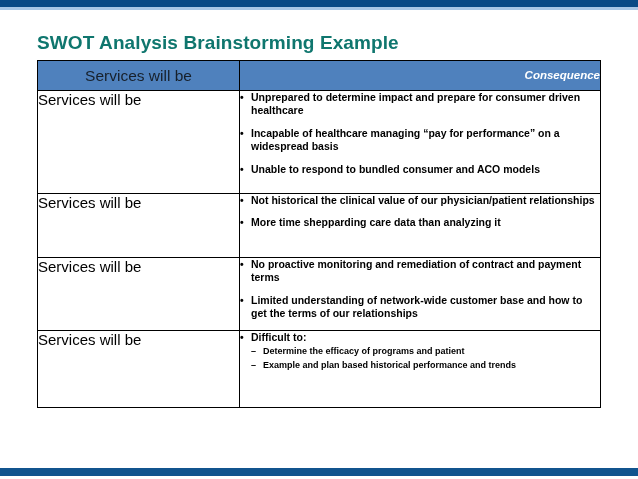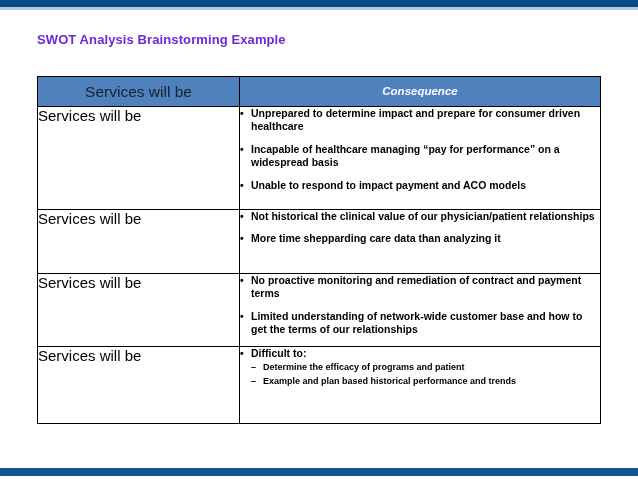--- a/index.html
+++ b/index.html
@@ -43,32 +43,32 @@
     left: 0; top: 476px;
     width: 638px; height: 3px;
     background: #ffffff;
   }
 
   
   .page-title {
     position: absolute;
     left: 37px;
     top: 32px;
-    font-size: 13px;
-    font-weight: bold;
-    color: #6d28d9;
+    font-size: 19px;
+    font-weight: bold;
+    color: #0f766e;
     letter-spacing: 0.1px;
     white-space: nowrap;
   }
 
   
   .swot-table {
     position: absolute;
     left: 37px;
-    top: 76px;
+    top: 60px;
     width: 563px;
     border-collapse: collapse;
     table-layout: fixed;
   }
   .swot-table td, .swot-table th {
     border: 1px solid #000000;
     vertical-align: top;
     padding: 0;
   }
   .col-left  { width: 202px; }
@@ -86,21 +86,21 @@
     font-style: normal;
     color: #17202b;
     text-align: center;
     line-height: 29px;
   }
   .hdr-right {
     font-size: 11.5px;
     font-weight: bold;
     font-style: italic;
     color: #ffffff;
-    text-align: center;
+    text-align: right;
     line-height: 29px;
   }
 
   
   .cell-left {
     font-size: 15px;
     font-weight: normal;
     color: #000000;
     padding: 6px 0 0 5px;
     line-height: 1.15;
@@ -192,21 +192,21 @@
             <li>
               <span class="b-mark">•</span>
               <span>Unprepared to determine impact and prepare for consumer driven healthcare</span>
             </li>
             <li>
               <span class="b-mark">•</span>
               <span>Incapable of healthcare managing “pay for performance” on a widespread basis</span>
             </li>
             <li>
               <span class="b-mark">•</span>
-              <span>Unable to respond to impact payment and ACO models</span>
+              <span>Unable to respond to bundled consumer and ACO models</span>
             </li>
           </ul>
         </td>
       </tr>
 
       <tr class="row-1">
         <td class="cell-left">Services will be</td>
         <td class="cell-right">
           <ul class="bullets">
             <li>

